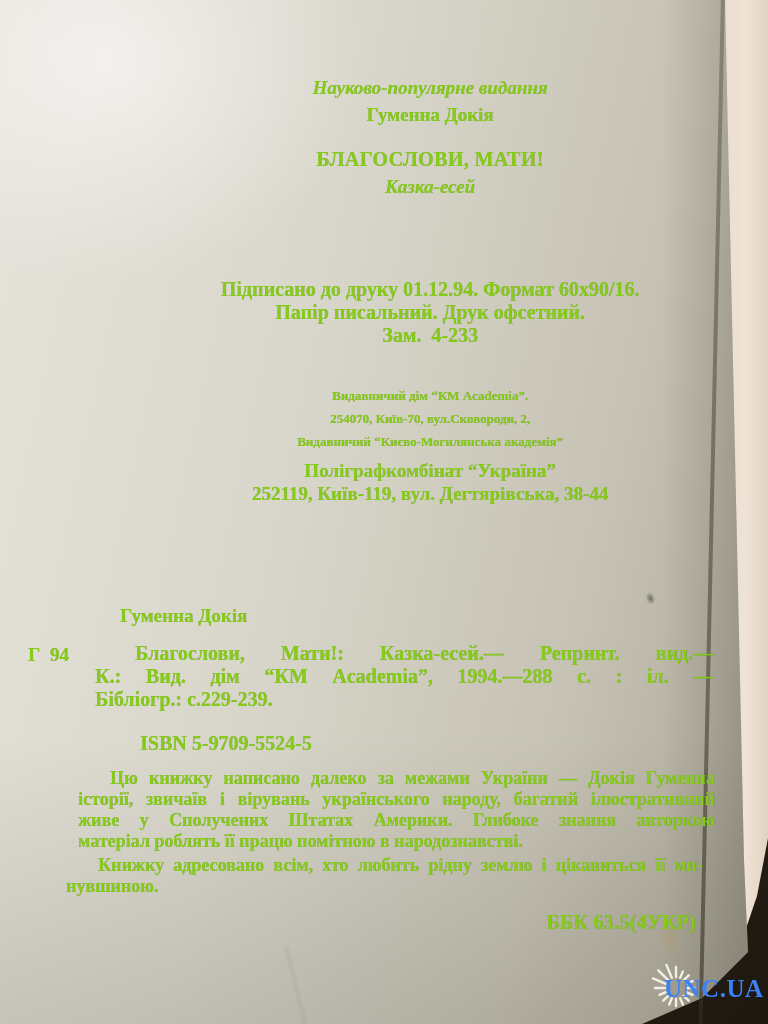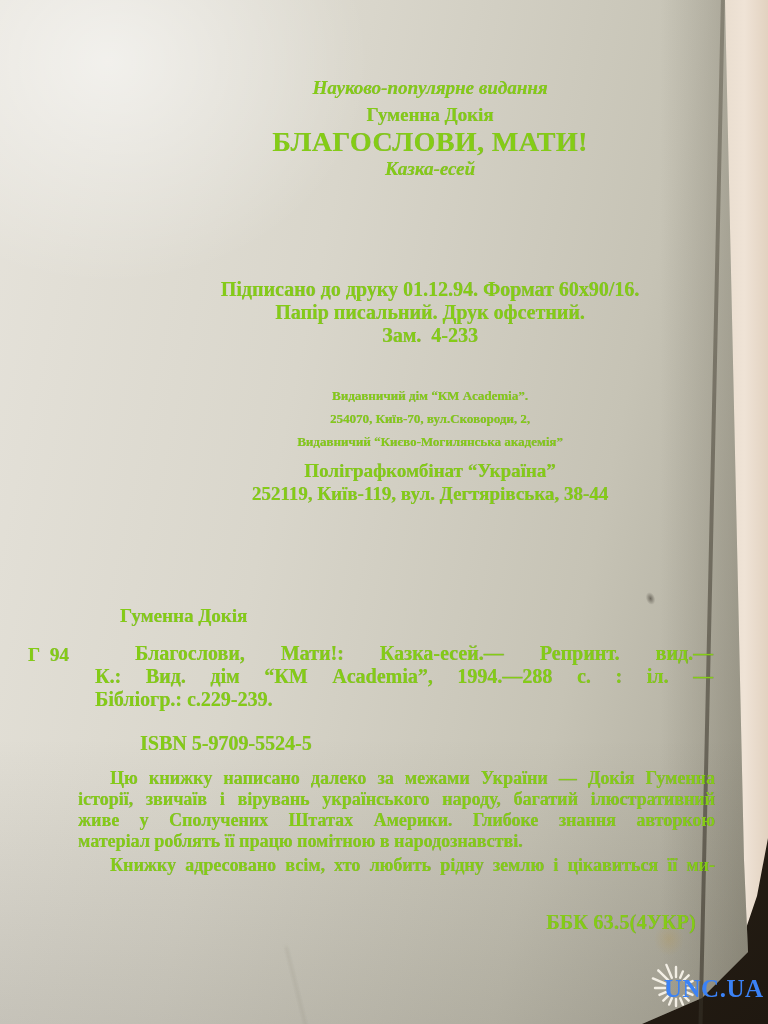--- a/index.html
+++ b/index.html
@@ -41,31 +41,31 @@
   .content{position:absolute;inset:0;z-index:5;color:#84cc16;}
   .content .block{position:absolute;font-weight:bold;}
   .content .line{display:block;}
   .center{left:180px;width:500px;text-align:center;}
   .it{font-style:italic;}
   .j{text-align:justify;text-align-last:justify;}
   .ind{text-indent:32px;}
   .txtshadow{text-shadow:.3px .3px .6px rgba(50,48,42,.35);}
 
   .title-block{top:74px;font-size:19px;line-height:27px;}
-  .title-block .ttl{font-size:28px;letter-spacing:.4px;}
+  .title-block .ttl{font-size:20px;letter-spacing:.4px;margin-top:18px;}
   .imprint-block{top:278px;font-size:20px;line-height:23px;}
   .publisher-block{top:384px;font-size:13px;line-height:23px;}
   .printing-block{top:459px;font-size:19px;line-height:23px;}
   .author-heading{left:120px;top:605px;font-size:19px;}
   .catalog-code{left:28px;top:644px;font-size:19px;word-spacing:5px;}
   .bib-block{left:95px;top:642px;width:618px;font-size:20px;line-height:23px;}
   .bib-block .ind1{text-indent:40px;}
   .isbn-line{left:140px;top:732px;font-size:20px;}
   .annot1{left:78px;top:768px;width:637px;font-size:18px;line-height:21px;}
-  .annot2{left:78px;top:855px;width:637px;font-size:18px;line-height:21px;}
+  .annot2{left:66px;top:855px;width:637px;font-size:18px;line-height:21px;}
   .bbk-line{left:430px;top:911px;width:266px;text-align:right;font-size:20px;letter-spacing:.3px;}
 
   
   .ink-smudge{
     position:absolute;left:646px;top:592px;width:9px;height:13px;z-index:5;
     background:radial-gradient(closest-side,rgba(45,40,32,.55),rgba(45,40,32,0));
     transform:rotate(-20deg);
   }
   .stain{
     position:absolute;left:654px;top:922px;width:30px;height:34px;z-index:5;border-radius:50%;
@@ -135,20 +135,21 @@
 
     <div class="block annot1">
       <span class="line j ind">Цю книжку написано далеко за межами України — Докія Гуменна</span>
       <span class="line j">історії, звичаїв і вірувань українського народу, багатий ілюстративний</span>
       <span class="line j">живе у Сполучених Штатах Америки. Глибоке знання авторкою</span>
       <span class="line">матеріал роблять її працю помітною в народознавстві.</span>
     </div>
 
     <div class="block annot2">
       <span class="line j ind">Книжку адресовано всім, хто любить рідну землю і цікавиться її ми-</span>
+      <span class="line">нувшиною.</span>
     </div>
 
     <div class="block bbk-line">ББК 63.5(4УКР)</div>
 
   </div>
 
   <div class="ink-smudge"></div>
   <div class="stain"></div>
   <div class="crease"></div>
 

